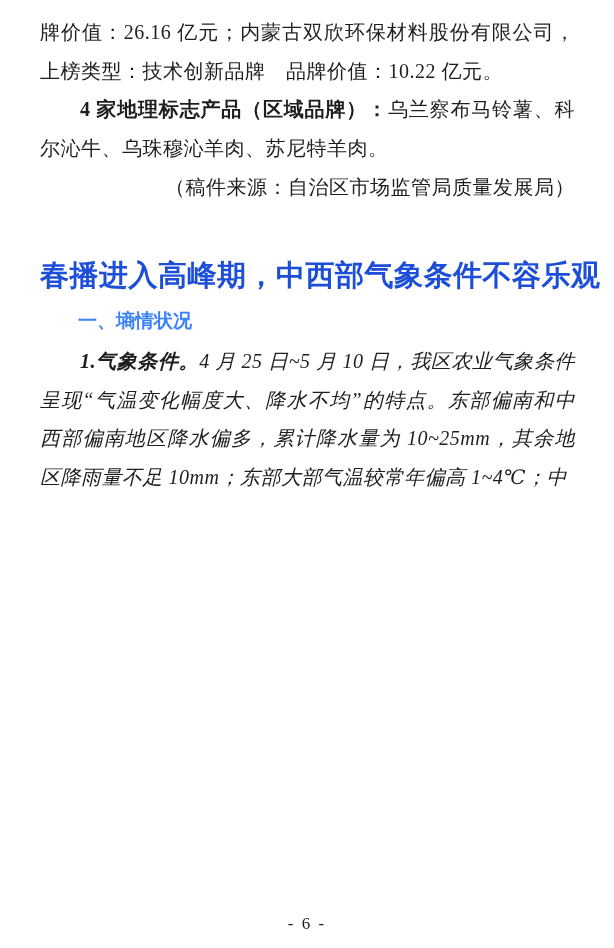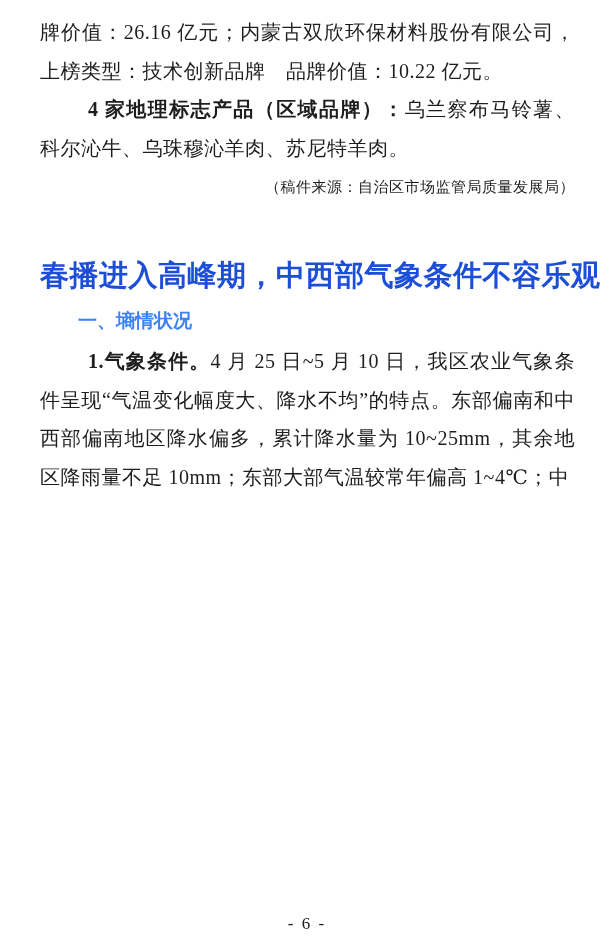--- a/index.html
+++ b/index.html
@@ -24,24 +24,23 @@
     line-height: 38.5px;
     text-align: justify;
     letter-spacing: 0.5px;
     margin: 0;
   }
   .indent {
     text-indent: 2em;
   }
   .lead-bold {
     font-weight: bold;
-    margin-left: 8px;
   }
   .source-line {
-    font-size: 15px;
+    font-size: 20px;
     line-height: 38.5px;
     text-align: right;
     letter-spacing: 0.5px;
     margin: 1px 0 0 0;
   }
   .article-title {
     font-size: 29px;
     font-weight: bold;
     line-height: 40px;
     text-align: center;
@@ -54,20 +53,21 @@
     font-family: "Liberation Sans", "DejaVu Sans", sans-serif;
     font-size: 19px;
     font-weight: bold;
     line-height: 38.5px;
     text-indent: 2em;
     margin: 7px 0 0 0;
     color: #3b82f6;
   }
   .weather-par {
     margin-top: 2px;
+    font-style: italic;
   }
   .page-number {
     position: absolute;
     left: 0;
     right: 0;
     bottom: 14px;
     text-align: center;
     font-size: 17px;
     letter-spacing: 2px;
     color: #1e1e1e;

